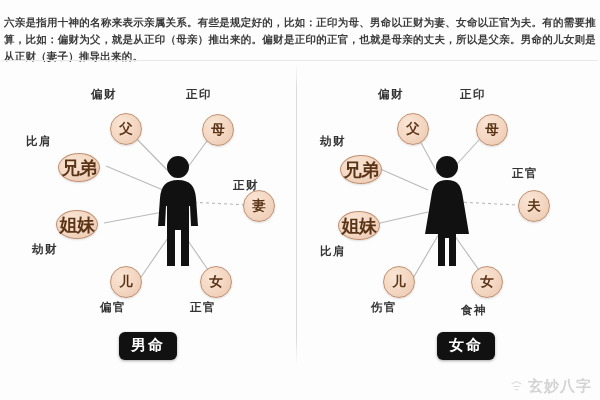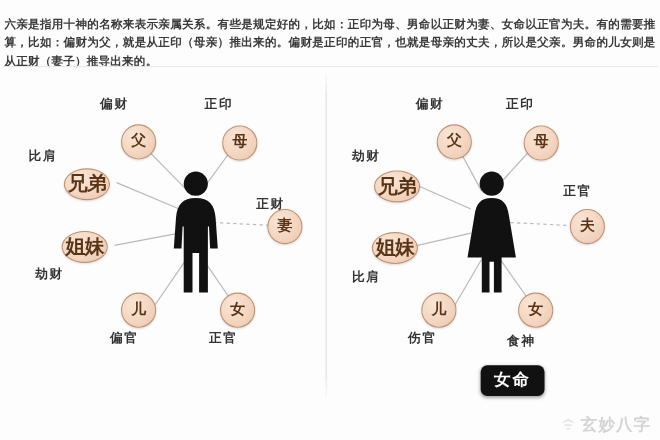--- a/index.html
+++ b/index.html
@@ -163,20 +163,21 @@
     </div>
     <div class="tag" style="left:190px;top:238px;">正官</div>
 
     <div class="figure" style="left:152px;top:92px;">
       <svg width="52" height="114" viewBox="0 0 52 114">
         <circle cx="26" cy="13" r="11" fill="#111"></circle>
         <path d="M26 26 C14 26 9 32 8 44 L6 72 L13 72 L14 52 L15 52 L15 112 L23 112 L23 76 L29 76 L29 112 L37 112 L37 52 L38 52 L39 72 L46 72 L44 44 C43 32 38 26 26 26 Z" fill="#111"></path>
       </svg>
     </div>
 
+    <div class="plaque" style="left:119px;top:270px;">男命</div>
   </div>
 
   <div class="panel" id="panel-female">
 
     <svg class="wires" viewBox="0 0 296 338">
       <g stroke="#b9b9b9" stroke-width="1.1" fill="none">
         <line x1="138" y1="112" x2="113" y2="66"></line>
         <line x1="148" y1="112" x2="188" y2="68"></line>
         <line x1="128" y1="128" x2="78" y2="106"></line>
         <line x1="128" y1="150" x2="76" y2="162"></line>

